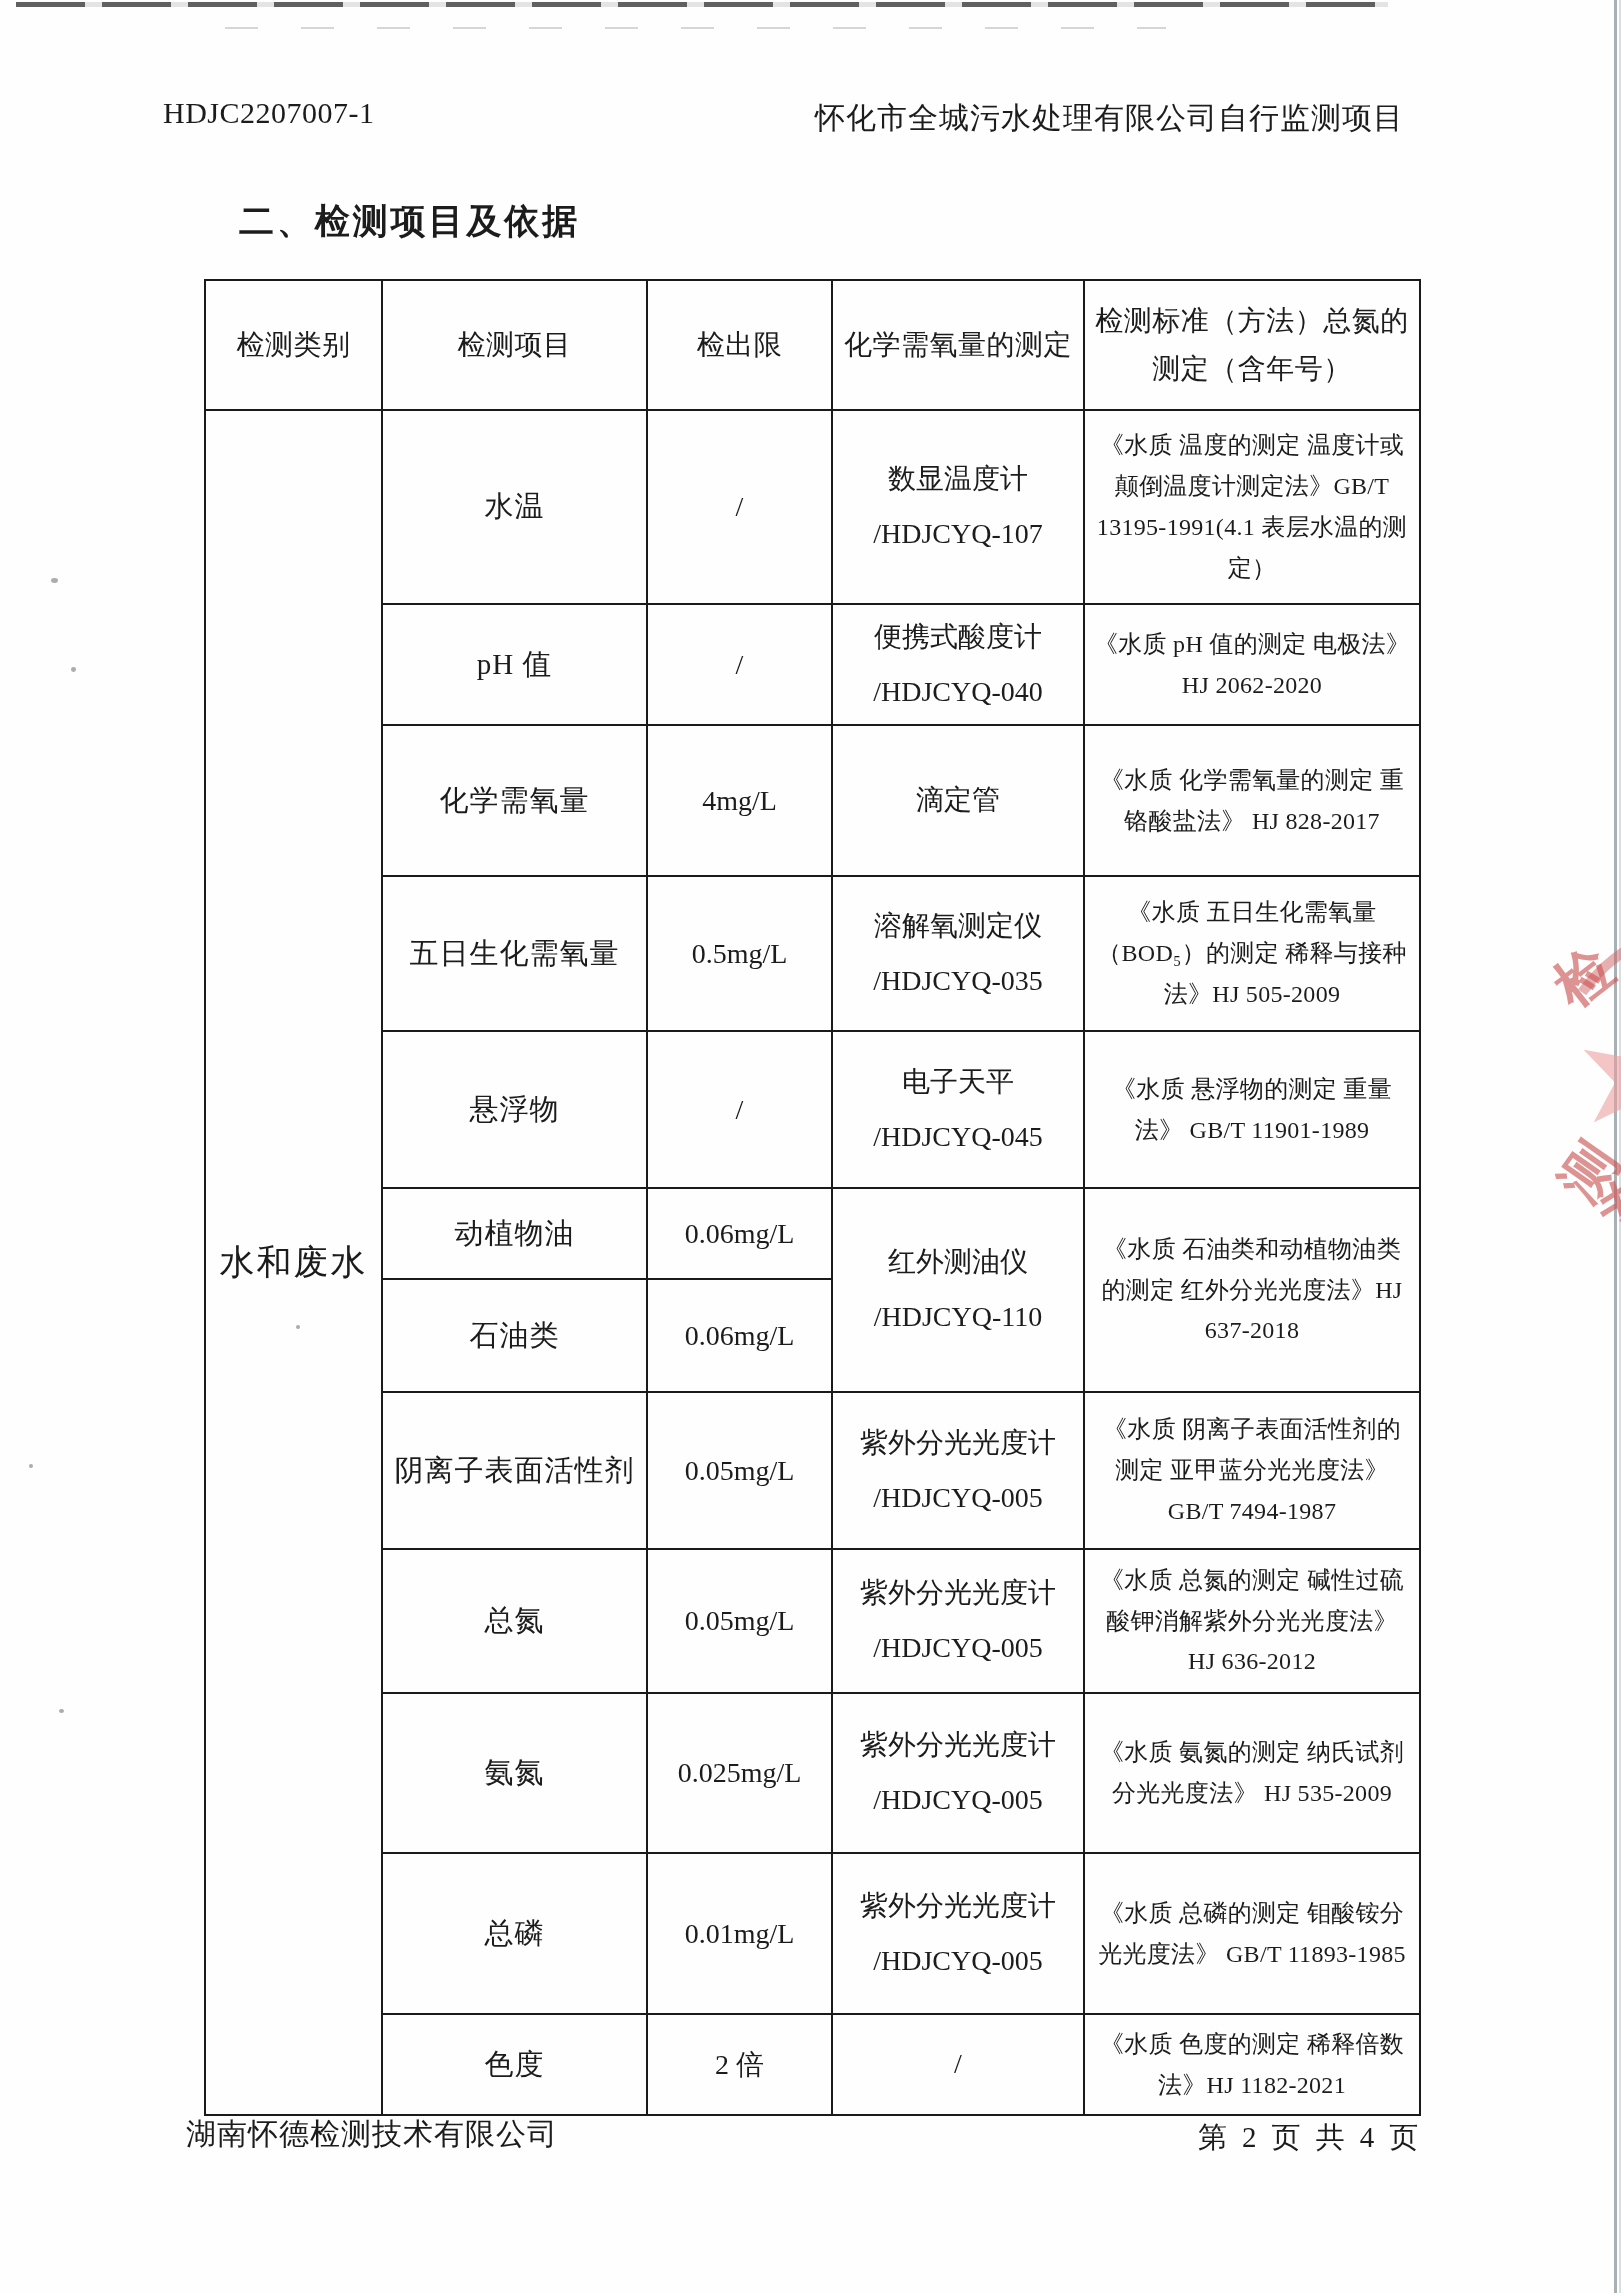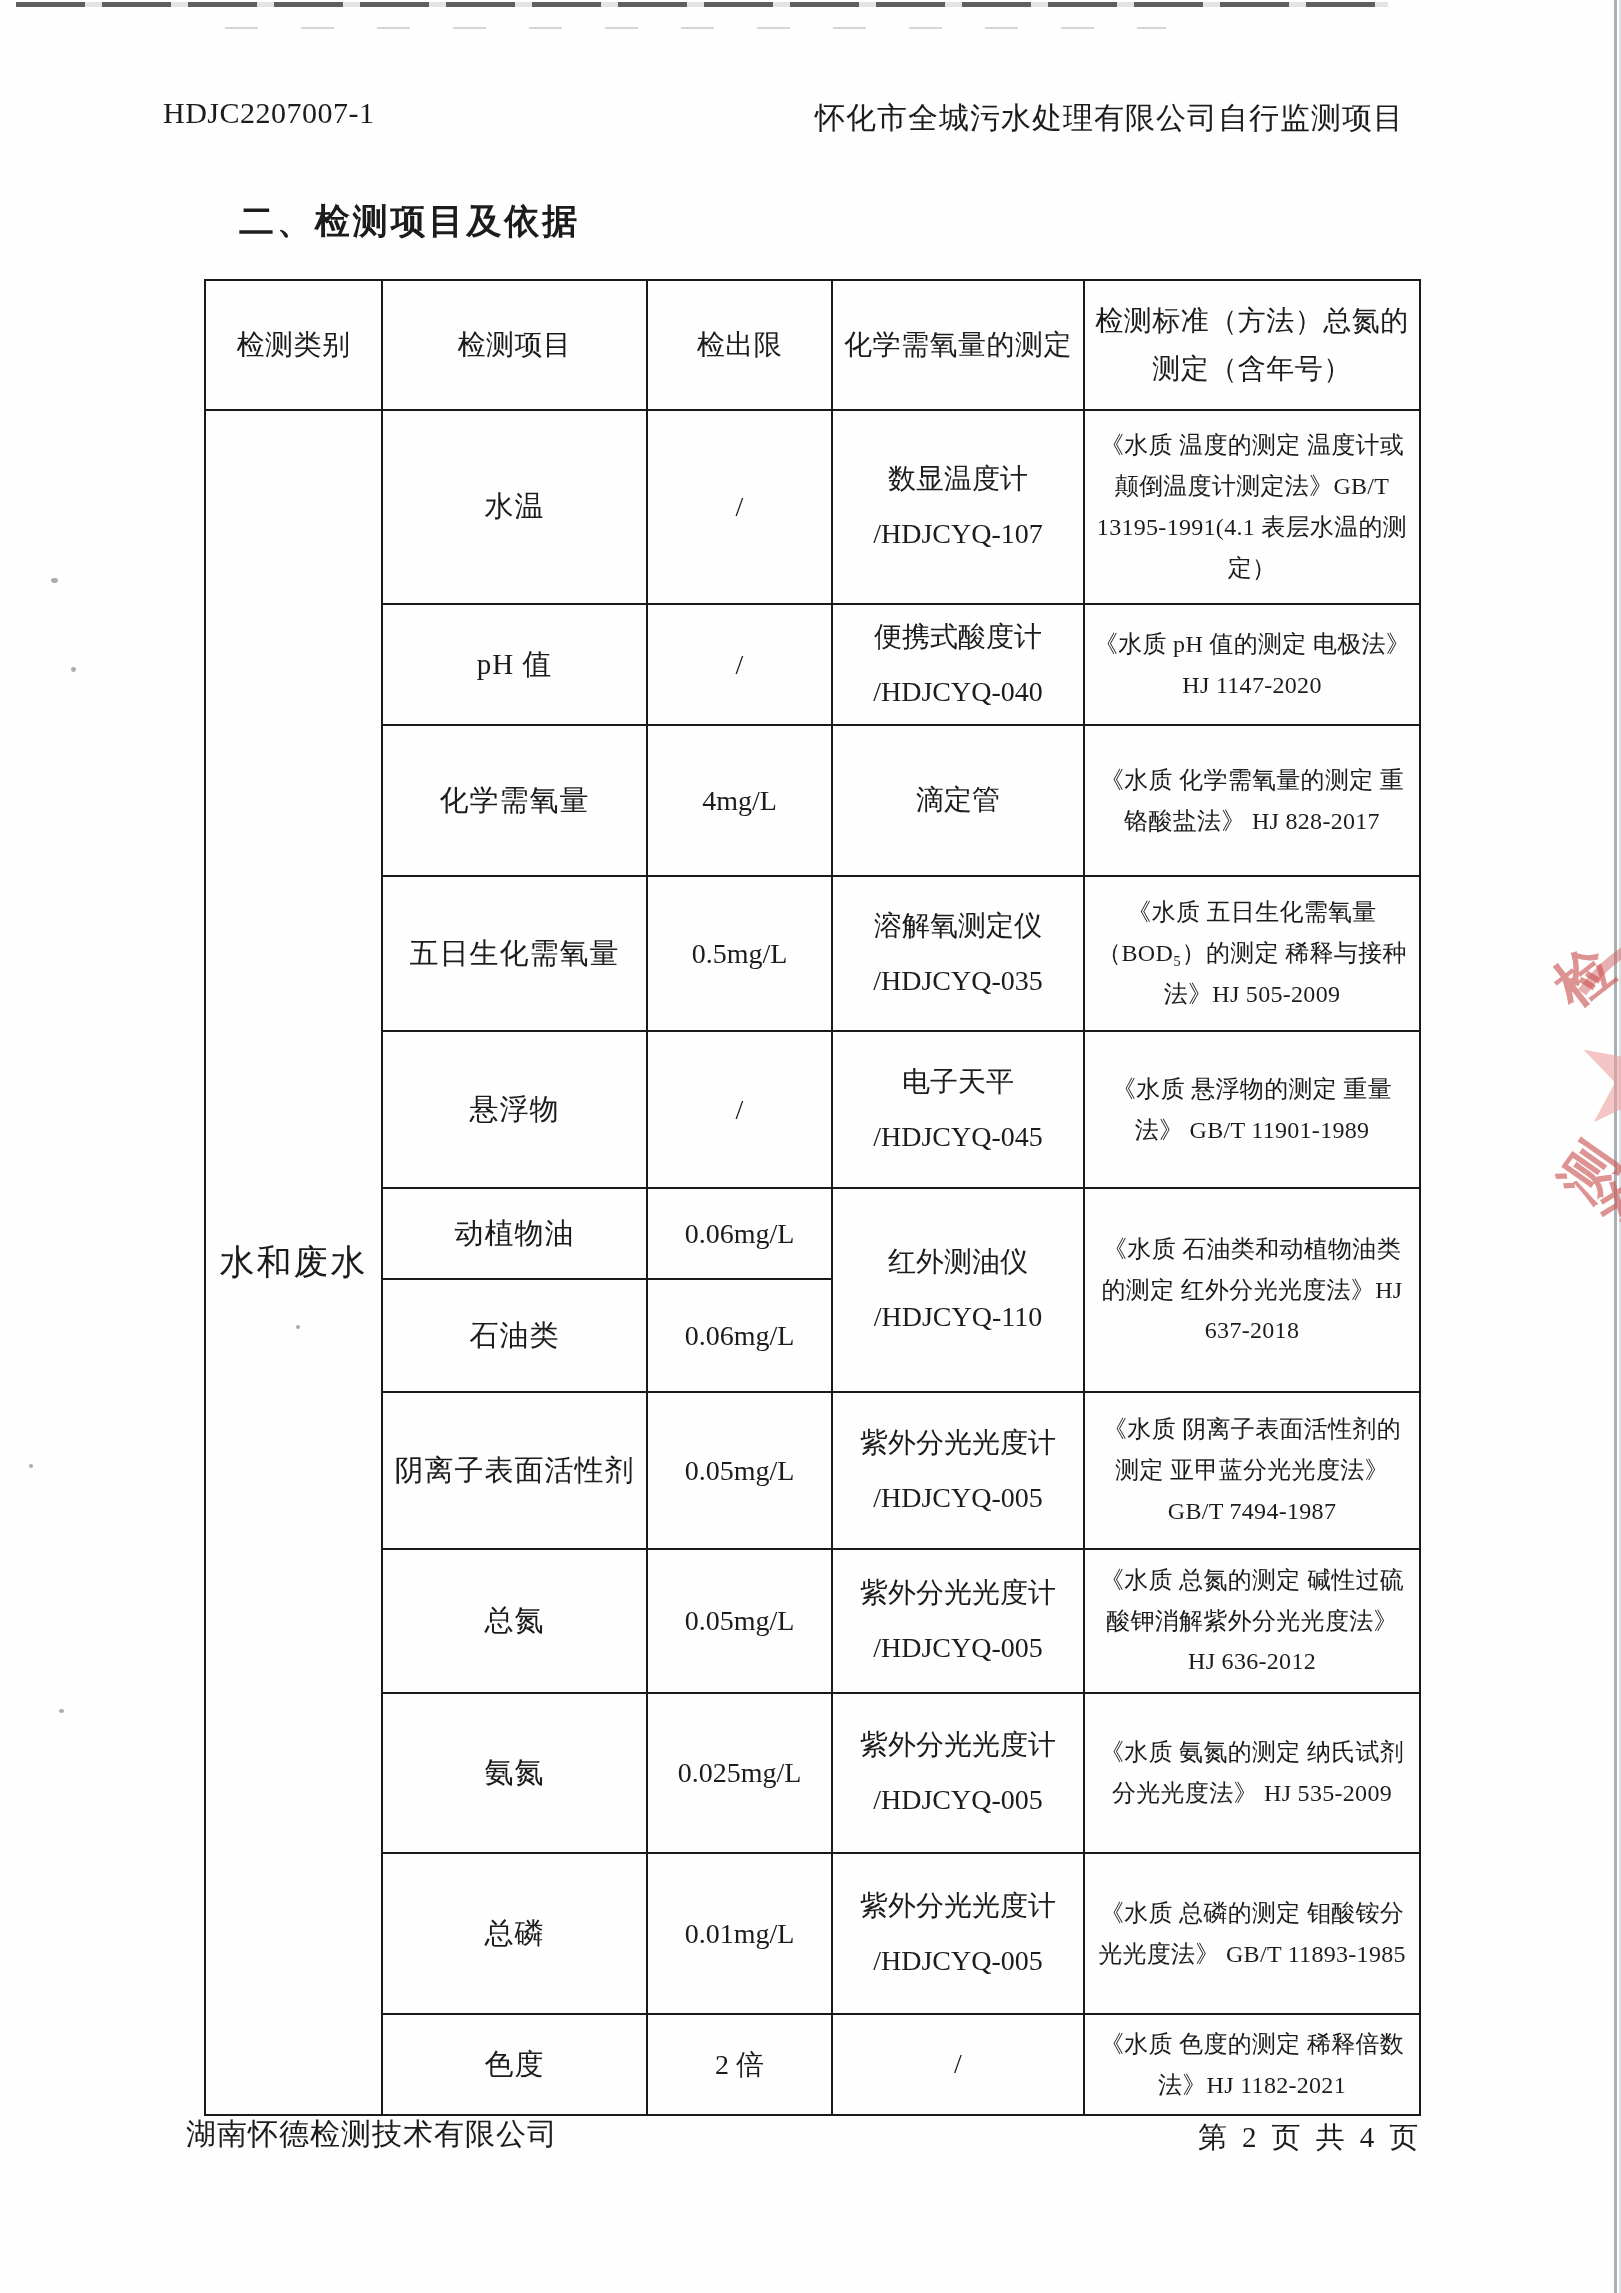--- a/index.html
+++ b/index.html
@@ -112,21 +112,21 @@
       </td>
       <td class="std">《水质 温度的测定 温度计或颠倒温度计测定法》GB/T 13195-1991(4.1 表层水温的测定）</td>
     </tr>
     <tr style="height:121px">
       <td class="item">pH 值</td>
       <td class="limit">/</td>
       <td class="instr">
         <div>便携式酸度计</div>
         <div>/HDJCYQ-040</div>
       </td>
-      <td class="std">《水质 pH 值的测定 电极法》HJ 1147-2020</td>
+      <td class="std">《水质 pH 值的测定 电极法》HJ 2062-2020</td>
     </tr>
     <tr style="height:151px">
       <td class="item">化学需氧量</td>
       <td class="limit">4mg/L</td>
       <td class="instr">
         <div>滴定管</div>
       </td>
       <td class="std">《水质 化学需氧量的测定 重铬酸盐法》 HJ 828-2017</td>
     </tr>
     <tr style="height:155px">

